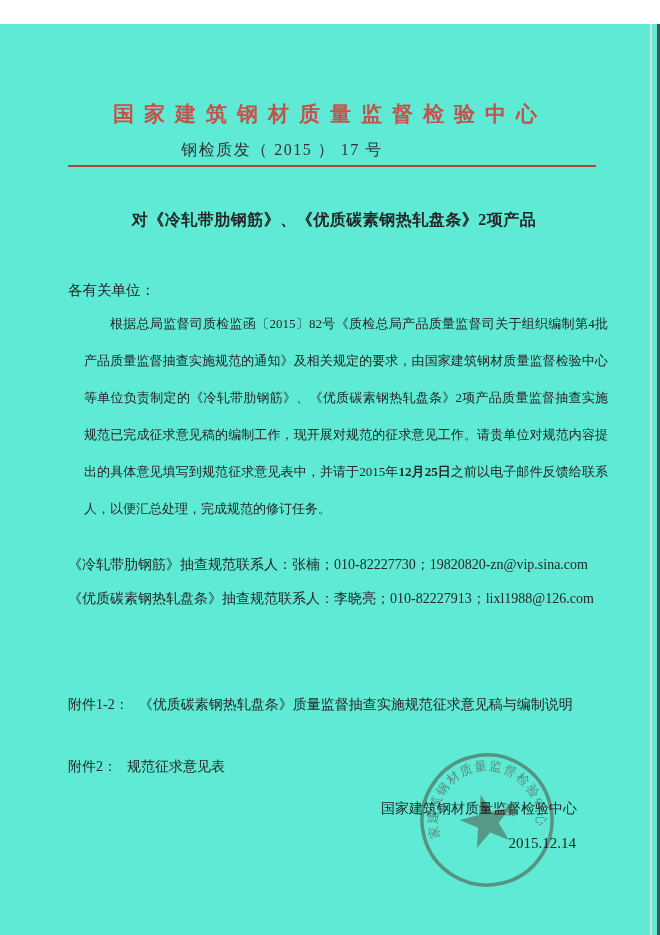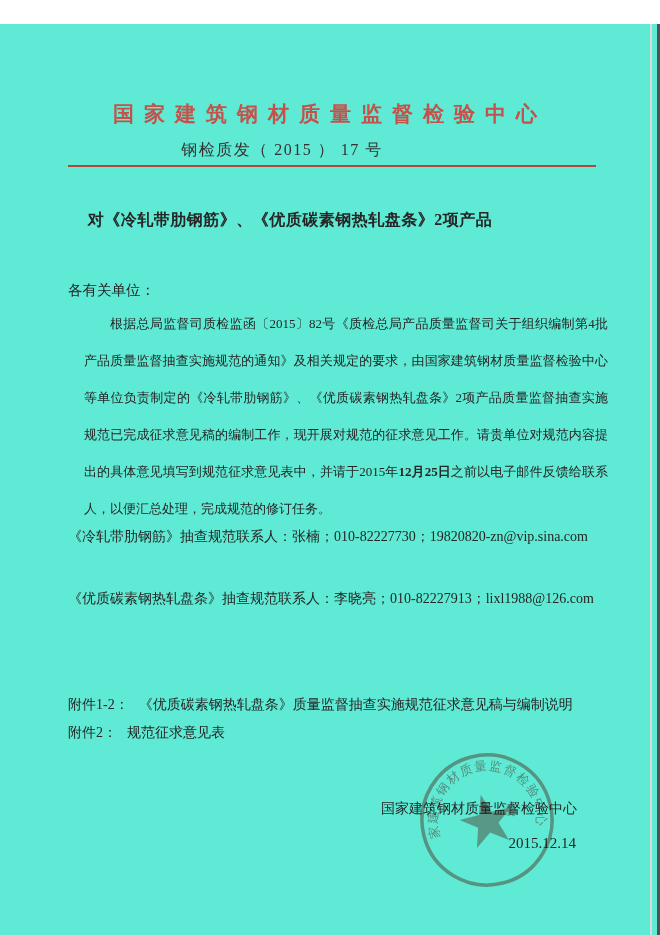--- a/index.html
+++ b/index.html
@@ -11,34 +11,34 @@
   .bottom-dark{position:absolute;left:0;bottom:3px;width:660px;height:4px;background:#50555b;}
   .bottom-blue{position:absolute;left:0;bottom:0;width:660px;height:3px;background:#4e7cae;}
 
   .org-title{position:absolute;top:76px;left:0;width:660px;text-align:center;
              font-size:21px;font-weight:600;color:#c5524a;letter-spacing:10px;}
   .doc-number{position:absolute;top:116px;left:0;width:564px;text-align:center;
               font-size:16px;color:#333;letter-spacing:1.5px;}
   .red-rule{position:absolute;top:141px;left:68px;width:528px;height:2px;background:#b5443a;}
 
   .title-1{position:absolute;top:186px;left:0;width:580px;text-align:center;
-           font-size:16px;font-weight:bold;letter-spacing:.5px;}
+           font-size:16px;font-weight:bold;letter-spacing:.5px;padding-left:44px;}
   .title-2{position:absolute;top:220px;left:0;width:660px;text-align:center;
            font-size:16px;font-weight:bold;letter-spacing:.5px;}
 
   .salutation{position:absolute;top:257px;left:68px;font-size:14.5px;}
   .body-para{position:absolute;top:281px;left:84px;width:524px;font-size:13px;
              line-height:37px;text-align:justify;text-indent:2em;font-family:Liberation Serif, serif;}
   .body-para b{font-weight:bold;}
 
-  .contact-1{position:absolute;top:504px;left:68px;font-size:14px;}
+  .contact-1{position:absolute;top:532px;left:68px;font-size:14px;}
   .contact-2{position:absolute;top:566px;left:68px;font-size:14px;}
 
   .att{position:absolute;left:68px;font-size:14px;}
-  .att-1{top:637px;} .att-2{top:672px;} .att-3{top:700px;}
+  .att-1{top:637px;} .att-2{top:672px;} .att-3{top:734px;}
   .att .lbl{margin-right:10px;}
 
   .sign-org{position:absolute;top:776px;left:0;width:577px;text-align:right;font-size:14px;}
   .sign-date{position:absolute;top:811px;left:0;width:576px;text-align:right;font-size:15px;
              font-family:"Liberation Serif","DejaVu Serif",serif;}
 
   .seal{position:absolute;left:407px;top:716px;width:160px;height:160px;
         transform:rotate(-14deg);opacity:.85;mix-blend-mode:multiply;}
 </style>
 </head>

